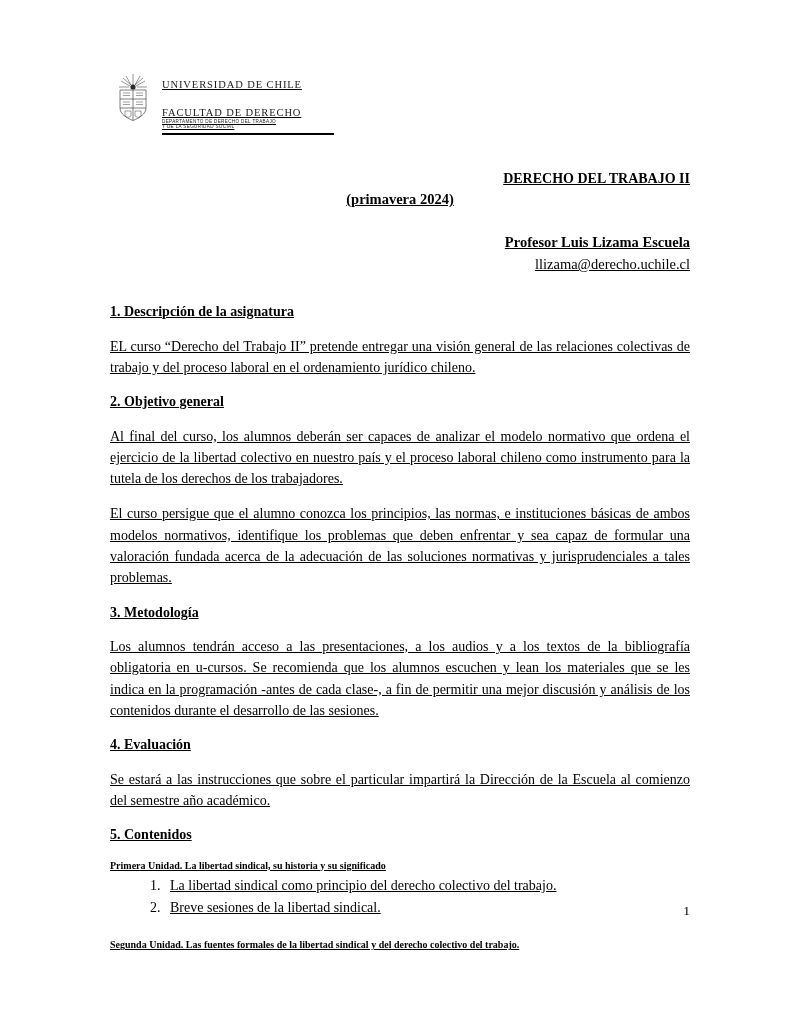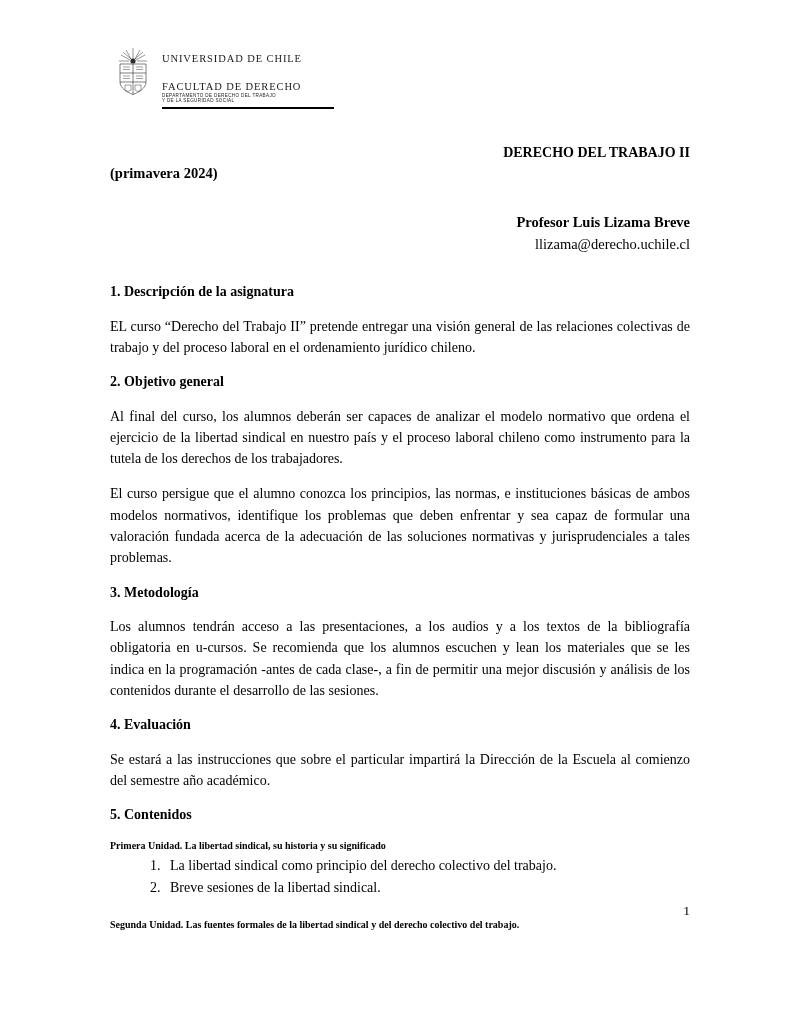--- a/index.html
+++ b/index.html
@@ -13,21 +13,22 @@
     font-family: "Liberation Serif", serif;
     color: #000000;
     position: relative;
     overflow: hidden;
   }
   .page {
     position: relative;
     width: 800px;
     height: 961px;
     box-sizing: border-box;
-    padding: 46px 110px 40px 110px;
+    padding: 72px 110px 40px 110px;
+    text-decoration: underline;
   }
 
   
   .letterhead {
     display: flex;
     align-items: flex-start;
     gap: 8px;
     margin-bottom: 34px;
     padding-left: 2px;
   }
@@ -77,25 +78,25 @@
   }
 
   
   .doc-title {
     text-align: right;
     font-weight: bold;
     font-size: 14px;
     line-height: 1.45;
   }
   .doc-subtitle {
-    text-align: left;
+    text-align: center;
     font-weight: bold;
     font-size: 14.5px;
     line-height: 1.45;
-    margin-bottom: 28px;
+    margin-bottom: 22px;
   }
   .prof-block {
     text-align: right;
     margin-bottom: 26px;
   }
   .prof-name {
     font-weight: bold;
     font-size: 14.5px;
     line-height: 1.5;
   }
@@ -189,29 +190,29 @@
       <div class="lh-line3">DEPARTAMENTO DE DERECHO DEL TRABAJO</div>
       <div class="lh-line4">Y DE LA SEGURIDAD SOCIAL</div>
       <div class="lh-rule"></div>
     </div>
   </div>
 
   <div class="doc-title">DERECHO DEL TRABAJO II</div>
   <div class="doc-subtitle">(primavera 2024)</div>
 
   <div class="prof-block">
-    <div class="prof-name">Profesor Luis Lizama Breve</div>
+    <div class="prof-name">Profesor Luis Lizama Escuela</div>
     <div class="prof-email">llizama@derecho.uchile.cl</div>
   </div>
 
   <h2 class="section">1. Descripción de la asignatura</h2>
   <p class="para">EL curso “Derecho del Trabajo II” pretende entregar una visión general de las relaciones colectivas de trabajo y del proceso laboral en el ordenamiento jurídico chileno.</p>
 
   <h2 class="section">2. Objetivo general</h2>
-  <p class="para">Al final del curso, los alumnos deberán ser capaces de analizar el modelo normativo que ordena el ejercicio de la libertad sindical en nuestro país y el proceso laboral chileno como instrumento para la tutela de los derechos de los trabajadores.</p>
+  <p class="para">Al final del curso, los alumnos deberán ser capaces de analizar el modelo normativo que ordena el ejercicio de la libertad colectivo en nuestro país y el proceso laboral chileno como instrumento para la tutela de los derechos de los trabajadores.</p>
   <p class="para">El curso persigue que el alumno conozca los principios, las normas, e instituciones básicas de ambos modelos normativos, identifique los problemas que deben enfrentar y sea capaz de formular una valoración fundada acerca de la adecuación de las soluciones normativas y jurisprudenciales a tales problemas.</p>
 
   <h2 class="section">3. Metodología</h2>
   <p class="para">Los alumnos tendrán acceso a las presentaciones, a los audios y a los textos de la bibliografía obligatoria en u-cursos. Se recomienda que los alumnos escuchen y lean los materiales que se les indica en la programación -antes de cada clase-, a fin de permitir una mejor discusión y análisis de los contenidos durante el desarrollo de las sesiones.</p>
 
   <h2 class="section">4. Evaluación</h2>
   <p class="para">Se estará a las instrucciones que sobre el particular impartirá la Dirección de la Escuela al comienzo del semestre año académico.</p>
 
   <h2 class="section">5. Contenidos</h2>
 

